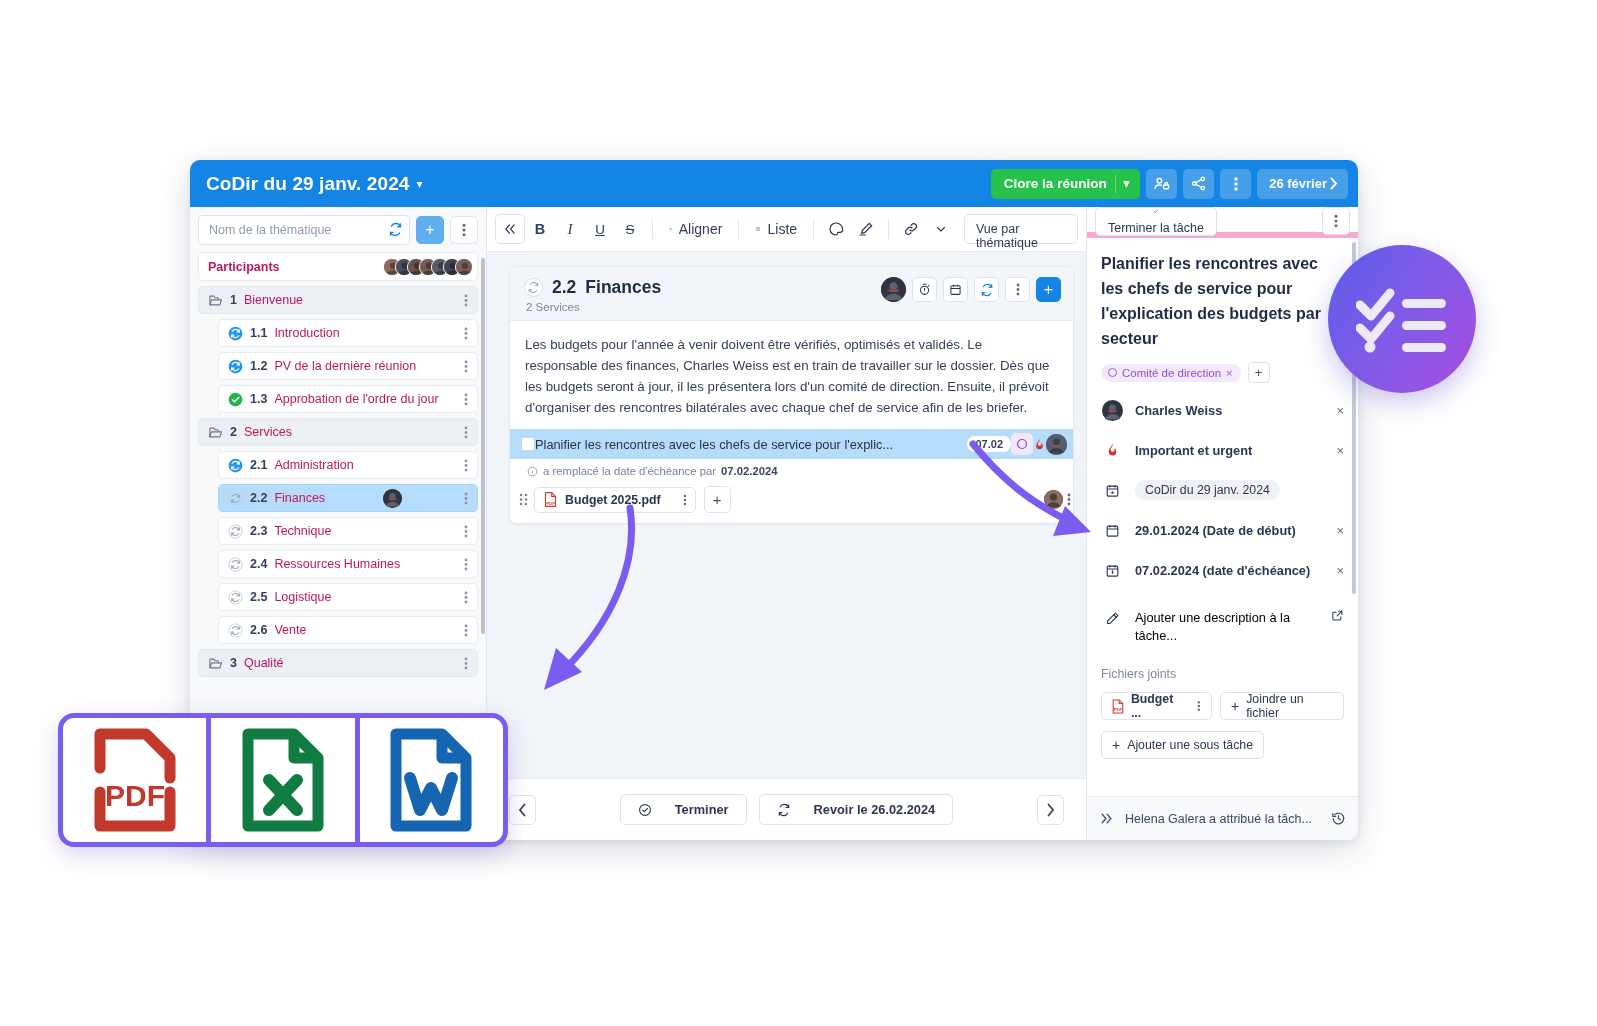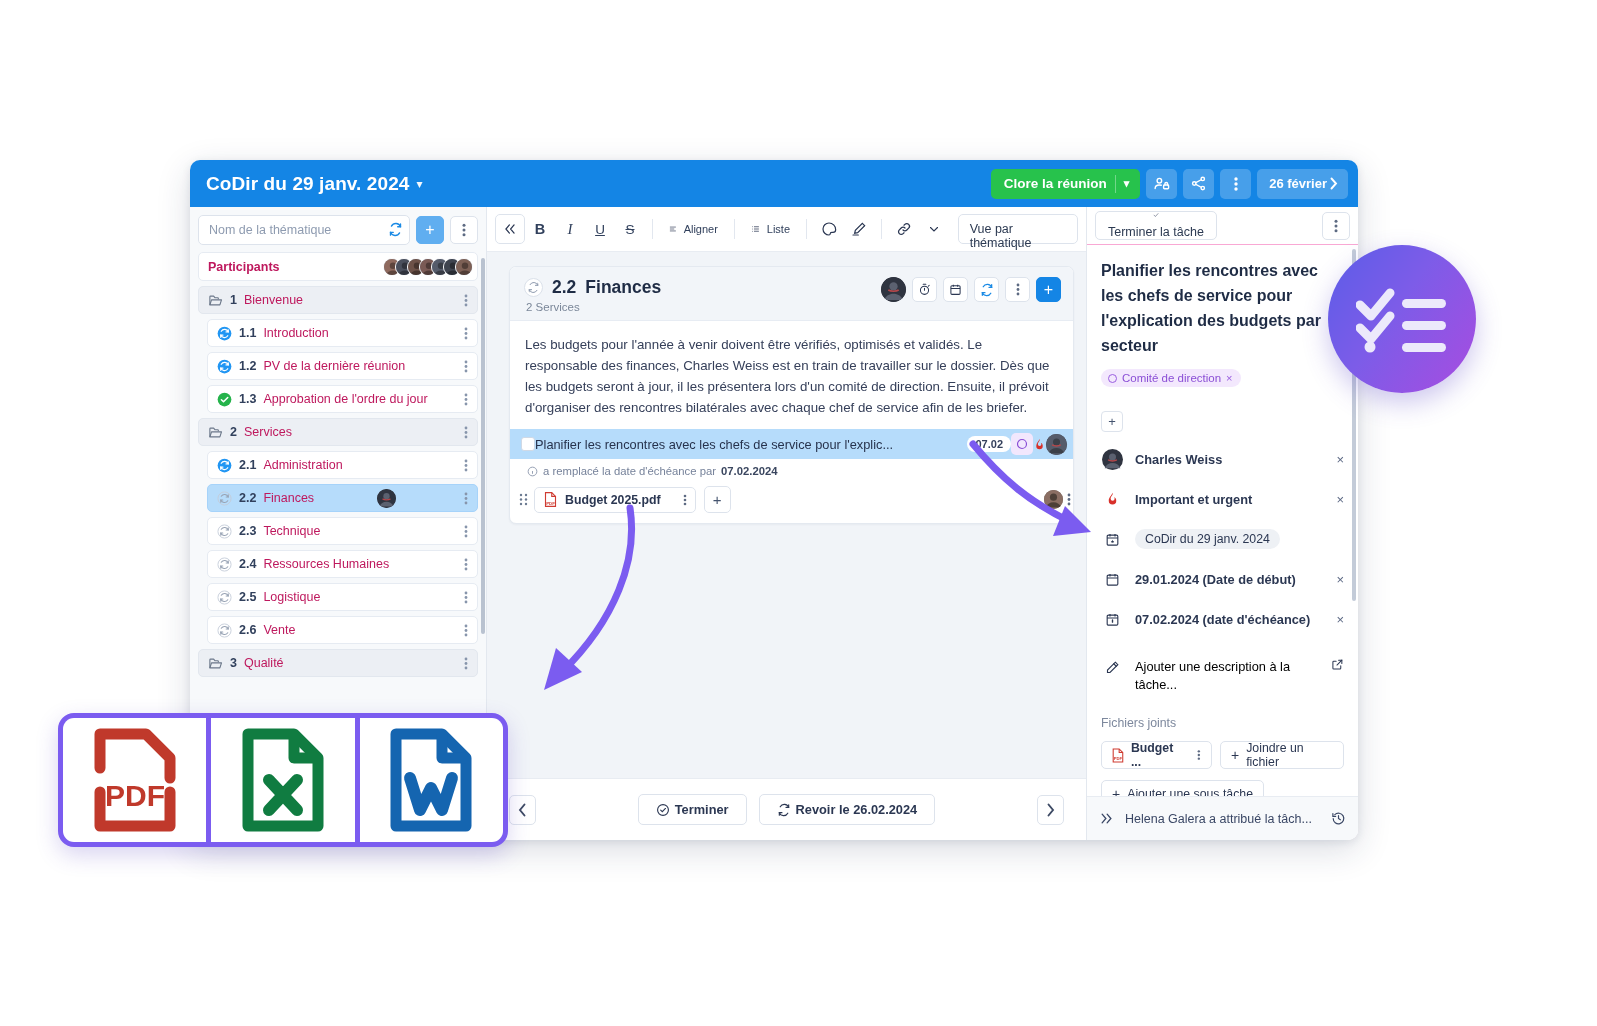--- a/index.html
+++ b/index.html
@@ -59,21 +59,21 @@
   }
   .sq-blue{ background:#60aef0; border-color:#60aef0; color:#fff; }
   .side-scroll{ flex:1; overflow:hidden; padding:0 8px 6px 8px; position:relative; }
   .row{
     height:28px; border-radius:5px; background:#fff; border:1px solid #e6ebf2;
     display:flex; align-items:center; padding:0 4px 0 9px; margin-bottom:5px;
     font-size:12.5px; cursor:pointer; position:relative;
   }
   .row.participants{ height:29px; font-weight:bold; color:#31405c; }
   .row.folder{ background:#eceff4; border-color:#e2e7ee; padding-left:9px; }
-  .row.child{ margin-left:9px; }
+  .row.child{ margin-left:20px; }
   .row.sel{ background:#b6dcfb; border-color:#a6d3fa; }
   .row .num{ font-weight:bold; margin-right:7px; color:#31405c; }
   .row .lbl{ color:#be185d; overflow:hidden; white-space:nowrap; text-overflow:ellipsis; }
   .row .dots{ margin-left:auto; color:#8795ab; font-size:13px; letter-spacing:0; padding:0 5px; }
   .ic{ width:15px;height:15px;flex:none;margin-right:7px; }
   .avatars{ margin-left:auto; display:flex; }
   .av{ width:18px;height:18px;border-radius:50%;border:1.5px solid #fff;margin-left:-6px;
        background:#8a93a5; overflow:hidden; flex:none; }
   .av:first-child{margin-left:0;}
   .side-sb{ position:absolute; right:1px; top:6px; width:4px; height:376px; border-radius:3px; background:#b9c2d0; }
@@ -81,21 +81,21 @@
   #center{ flex:1; display:flex; flex-direction:column; min-width:0; background:#f1f4f8; }
   .toolbar{
     height:45px; background:#fff; display:flex; align-items:center; gap:0; padding:0 8px;
     flex:none; border-bottom:1px solid #e8ecf2;
   }
   .tb-btn{
     height:30px; min-width:30px; border-radius:5px; display:flex; align-items:center;
     justify-content:center; cursor:pointer; font-size:14px; color:#31405c; padding:0 6px;
   }
   .tb-box{ border:1px solid #dde3ec; background:#fff; }
-  .tb-txt{ font-size:11px; gap:7px; padding:0 9px; }
+  .tb-txt{ font-size:14px; gap:7px; padding:0 9px; }
   .tb-div{ width:1px;height:20px;background:#e2e7ef;margin:0 7px; }
   .tb-outline{ border:1px solid #dde3ec; border-radius:5px; height:30px; display:flex;
                align-items:center; gap:7px; padding:0 11px; font-size:12.5px; cursor:pointer;
                background:#fff;flex-direction:column; }
   .center-scroll{ flex:1; position:relative; overflow:hidden; padding:14px 12px 0 22px; }
   .card{
     background:#fff; border:1px solid #e4e9f0; border-radius:7px; overflow:hidden;
     box-shadow:0 1px 2px rgba(40,60,90,.05);
   }
   .card-head{ background:#f2f5f9; padding:10px 12px 7px 14px; display:flex; align-items:flex-start;
@@ -135,30 +135,30 @@
               margin-left:8px;cursor:pointer; }
   .ab-right{ margin-left:auto; display:flex; align-items:center; gap:4px; }
   .center-foot{
     height:62px; flex:none; background:#fff; border-top:1px solid #e8ecf2;
     display:flex; align-items:center; padding:0 22px; gap:12px;
   }
   .nav-sq{ width:27px;height:30px;border:1px solid #dde3ec;border-radius:5px;background:#fff;
            display:flex;align-items:center;justify-content:center;cursor:pointer;color:#3d4a64; }
   .foot-mid{ flex:1; display:flex; justify-content:center; gap:12px; }
   .foot-btn{ height:31px;border:1px solid #dde3ec;border-radius:5px;background:#fff;display:flex;
-             align-items:center;gap:5px;padding:0 17px;font-size:12.8px;font-weight:bold;
+             align-items:center;gap:23px;padding:0 17px;font-size:12.8px;font-weight:bold;
              color:#2b3752;cursor:pointer; }
   
   #rightpanel{ width:272px; flex:none; background:#fff; border-left:1px solid #e3e8ef;
                display:flex; flex-direction:column; }
-  .rp-top{ height:38px; display:flex; align-items:center; gap:8px; padding:0 8px;
-           border-bottom:1px solid #f9a8d4; flex:none; }
+  .rp-top{ height:31px; display:flex; gap:8px; padding:0 8px;
+           border-bottom:6px solid #f9a8d4; flex:none; }
   .rp-scroll{ flex:1; overflow:hidden; padding:13px 14px 0 14px; position:relative; }
   .rp-title{ font-size:16px; font-weight:bold; line-height:25px; color:#1f2c45; }
-  .tag-row{ display:flex; align-items:flex-start; gap:24px; margin-top:11px;flex-direction:column; }
+  .tag-row{ display:flex; align-items:center; gap:7px; margin-top:11px; }
   .tag{ background:#f3e8fd; color:#8b4fd6; font-size:11.5px; border-radius:11px;
         padding:3px 8px 3px 7px; display:flex; align-items:center; gap:5px; cursor:pointer; }
   .tag .ring{ width:9px;height:9px;border:1.5px solid #9a5ee0;border-radius:50%;display:inline-block; }
   .tag .x{ font-size:11px; color:#9a5ee0; }
   .tag-plus{ width:22px;height:21px;border:1px solid #dde3ec;border-radius:4px;background:#fff;
              display:flex;align-items:center;justify-content:center;font-size:13px;color:#44536e;cursor:pointer; }
   .rp-item{ display:flex; align-items:center; gap:12px; margin-top:14px; min-height:26px; }
   .rp-ico{ width:22px;flex:none;display:flex;align-items:center;justify-content:center; }
   .rp-lbl{ font-size:12.8px; color:#2b3752; font-weight:bold; flex:1; }
   .rp-lbl.reg{ font-weight:normal; }

